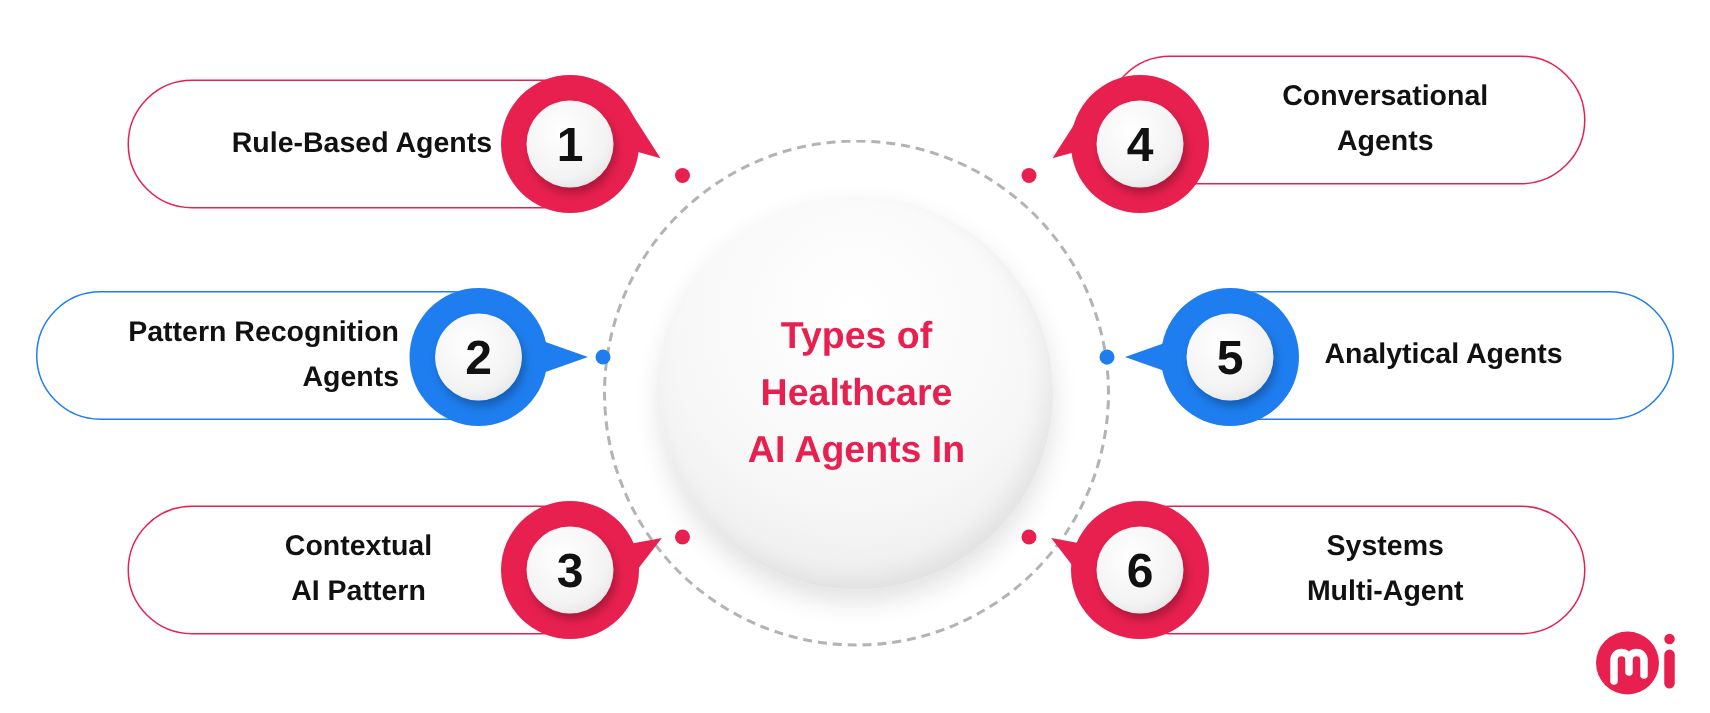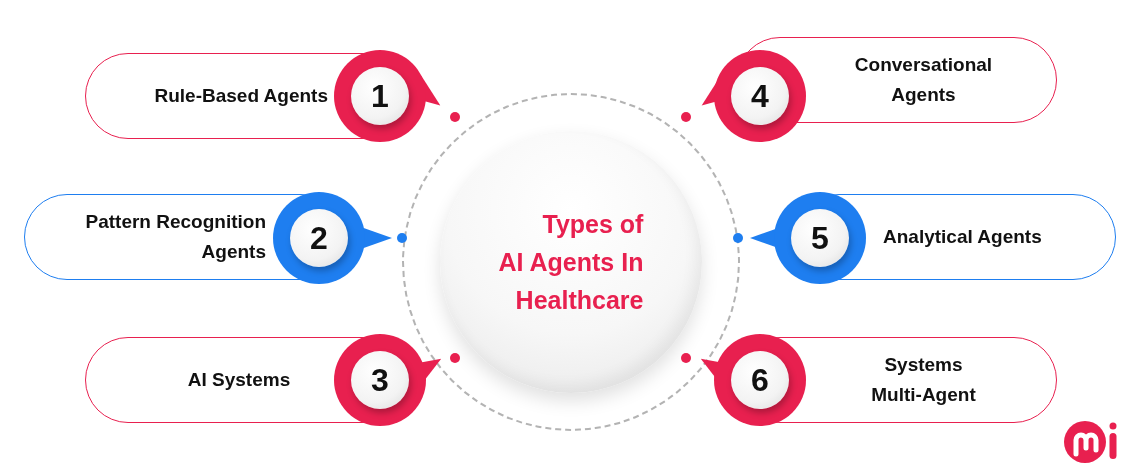--- a/index.html
+++ b/index.html
@@ -5,21 +5,21 @@
   html, body { margin:0; padding:0; background:#ffffff; }
   body { width:1140px; height:475px; position:relative; overflow:hidden;
          font-family:"Liberation Sans", "DejaVu Sans", sans-serif; }
   .ring { position:absolute; left:402px; top:93px; width:338px; height:338px;
           border:2px dashed #b3b3b3; border-radius:50%; box-sizing:border-box; }
   .hub { position:absolute; left:440px; top:131px; width:262px; height:262px; border-radius:50%;
          background: radial-gradient(circle at 50% 30%, #ffffff 0%, #f7f7f7 55%, #e6e6e6 100%);
          box-shadow: 0 8px 18px rgba(0,0,0,0.12), inset -6px -8px 14px rgba(0,0,0,0.05);
          display:flex; align-items:center; justify-content:center; text-align:center; }
   .hub-title { color:#e8204f; font-weight:bold; font-size:25px; line-height:38px; }
-  .hub-title span { display:block;text-align:right; }
+  .hub-title span { display:block; }
   .dot { position:absolute; width:10px; height:10px; border-radius:50%; }
   .pill { position:absolute; height:86px; border:1.5px solid; border-radius:44px;
           background:#fff; box-sizing:border-box; }
   .label { position:absolute; top:0; height:100%; display:flex; flex-direction:column;
            justify-content:center; font-weight:bold; font-size:19px; line-height:30px; color:#111; }
   .label span { display:block; }
   .badge { position:absolute; width:92px; height:92px; border-radius:50%; }
   .badge .inner { position:absolute; left:17px; top:17px; width:58px; height:58px; border-radius:50%;
     background: radial-gradient(circle at 40% 35%, #ffffff 0%, #f3f3f3 60%, #d9d9d9 100%);
     box-shadow: 2px 4px 6px rgba(0,0,0,0.25);
@@ -28,22 +28,22 @@
   .tail { position:absolute; width:0; height:0; }
   .logo { position:absolute; left:1063px; top:418px; width:60px; height:46px; }
 </style>
 </head>
 <body>
 
 <div class="ring"></div>
 <div class="hub">
   <div class="hub-title">
     <span>Types of</span>
+    <span>Healthcare</span>
     <span>AI Agents In</span>
-    <span>Healthcare</span>
   </div>
 </div>
 
 <div class="dot" style="left:450px;top:112px;background:#e8204f"></div>
 <div class="dot" style="left:397px;top:233px;background:#1e7ef0"></div>
 <div class="dot" style="left:450px;top:353px;background:#e8204f"></div>
 <div class="dot" style="left:681px;top:112px;background:#e8204f"></div>
 <div class="dot" style="left:733px;top:233px;background:#1e7ef0"></div>
 <div class="dot" style="left:681px;top:353px;background:#e8204f"></div>
 
@@ -68,21 +68,22 @@
   </div>
   <div class="tail" style="left:358px;top:226px;border-left:34px solid #1e7ef0;border-top:12px solid transparent;border-bottom:12px solid transparent;"></div>
   <div class="badge" style="left:273px;top:192px;background:#1e7ef0;">
     <div class="inner">2</div>
   </div>
 </div>
 
 <div>
   <div class="pill" style="left:85px;top:337px;width:320px;border-color:#e8204f;">
     <div class="label" style="left:78px;width:150px;text-align:center;">
-      <span>AI Systems</span>
+      <span>Contextual</span>
+      <span>AI Pattern</span>
     </div>
   </div>
   <div class="tail" style="left:410px;top:355px;border-left:34px solid #e8204f;border-top:12px solid transparent;border-bottom:14px solid transparent;transform:rotate(-30deg);"></div>
   <div class="badge" style="left:334px;top:334px;background:#e8204f;">
     <div class="inner">3</div>
   </div>
 </div>
 
 <div>
   <div class="pill" style="left:737px;top:37px;width:320px;border-color:#e8204f;">

